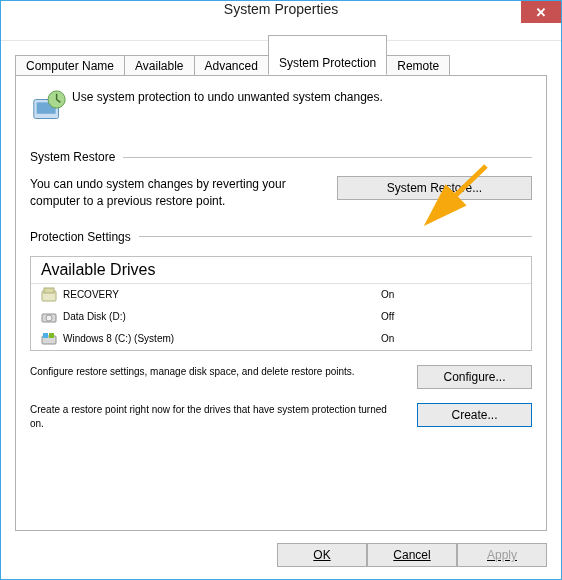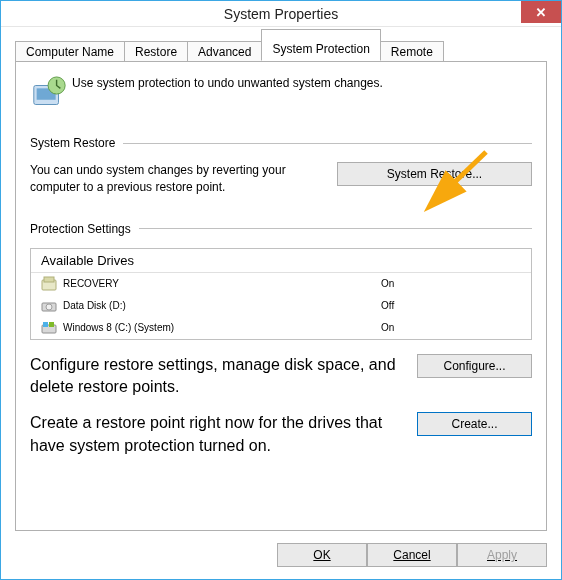--- a/index.html
+++ b/index.html
@@ -12,24 +12,23 @@
   }
   .window {
     width: 562px;
     height: 580px;
     border: 1px solid #3ba7e4;
     background: #fff;
     display: flex;
     flex-direction: column;
   }
   .titlebar {
-    height: 26px;
-    background: #fff;
-    display: flex;
-    align-items: center;
+    height: 40px;
+    background: #fff;
+    display: flex;
     justify-content: center;
     position: relative;
     border-bottom: 1px solid #e6e6e6;
   }
   .titlebar .title {
     font-size: 14px;
     color: #222;
   }
   .close-btn {
     position: absolute;
@@ -67,21 +66,21 @@
     background: #fafafa;
     margin-right: -1px;
     cursor: pointer;
     position: relative;
     top: 1px;
   }
   .tab.active {
     background: #fff;
     border-bottom: 1px solid #fff;
     z-index: 2;
-    padding-top: 12px;
+    padding-top: 20px;
     padding-bottom: 4px;
     top: 0;
   }
   .tab-content {
     border: 1px solid #b0b0b0;
     padding: 14px 14px 14px 14px;
     flex: 1;
     display: flex;
     flex-direction: column;
     background: #fff;
@@ -110,21 +109,21 @@
   }
   .group-header .line {
     flex: 1;
     height: 1px;
     background: #c0c0c0;
   }
   .restore-row {
     display: flex;
     align-items: flex-start;
     gap: 20px;
-    margin-bottom: 26px;
+    margin-bottom: 20px;
   }
   .restore-row .desc {
     flex: 1;
     font-size: 12px;
     line-height: 1.4;
   }
   .btn {
     min-width: 115px;
     height: 24px;
     border: 1px solid #adadad;
@@ -140,21 +139,21 @@
   }
   .btn.wide {
     min-width: 195px;
   }
   .drives-box {
     border: 1px solid #c0c0c0;
     margin-bottom: 14px;
   }
   .drives-header {
     display: flex;
-    font-size: 13px;
+    font-size: 16px;
     padding: 4px 10px;
     background: #fff;
     border-bottom: 1px solid #e0e0e0;
     gap: 40px;
   }
   .col-drive { flex: 1; }
   .col-prot { width: 140px; }
   .drive-row {
     display: flex;
     align-items: center;
@@ -171,21 +170,21 @@
     flex-shrink: 0;
   }
   .config-row {
     display: flex;
     align-items: flex-start;
     gap: 16px;
     margin-bottom: 14px;
   }
   .config-row .desc {
     flex: 1;
-    font-size: 16px;
+    font-size: 10px;
     line-height: 1.4;
   }
   .config-row.last .btn {
     border: 1px solid #0073c6;
   }
   .footer {
     display: flex;
     justify-content: flex-end;
     padding-top: 12px;
     text-decoration: underline;
@@ -207,21 +206,21 @@
     <span class="title">System Properties</span>
     <div class="close-btn">
       <span>✕</span>
     </div>
   </div>
 
   <div class="window-body">
 
     <div class="tabrow">
       <div class="tab">Computer Name</div>
-      <div class="tab">Restore</div>
+      <div class="tab">Available</div>
       <div class="tab">Advanced</div>
       <div class="tab active">System Protection</div>
       <div class="tab">Remote</div>
     </div>
 
     <div class="tab-content" style="position:relative;">
 
       <div class="intro">
         <svg class="restore-icon" viewBox="0 0 40 40">
           <rect x="4" y="10" width="26" height="20" rx="2" fill="#c9def2" stroke="#5b8fb9"></rect>

